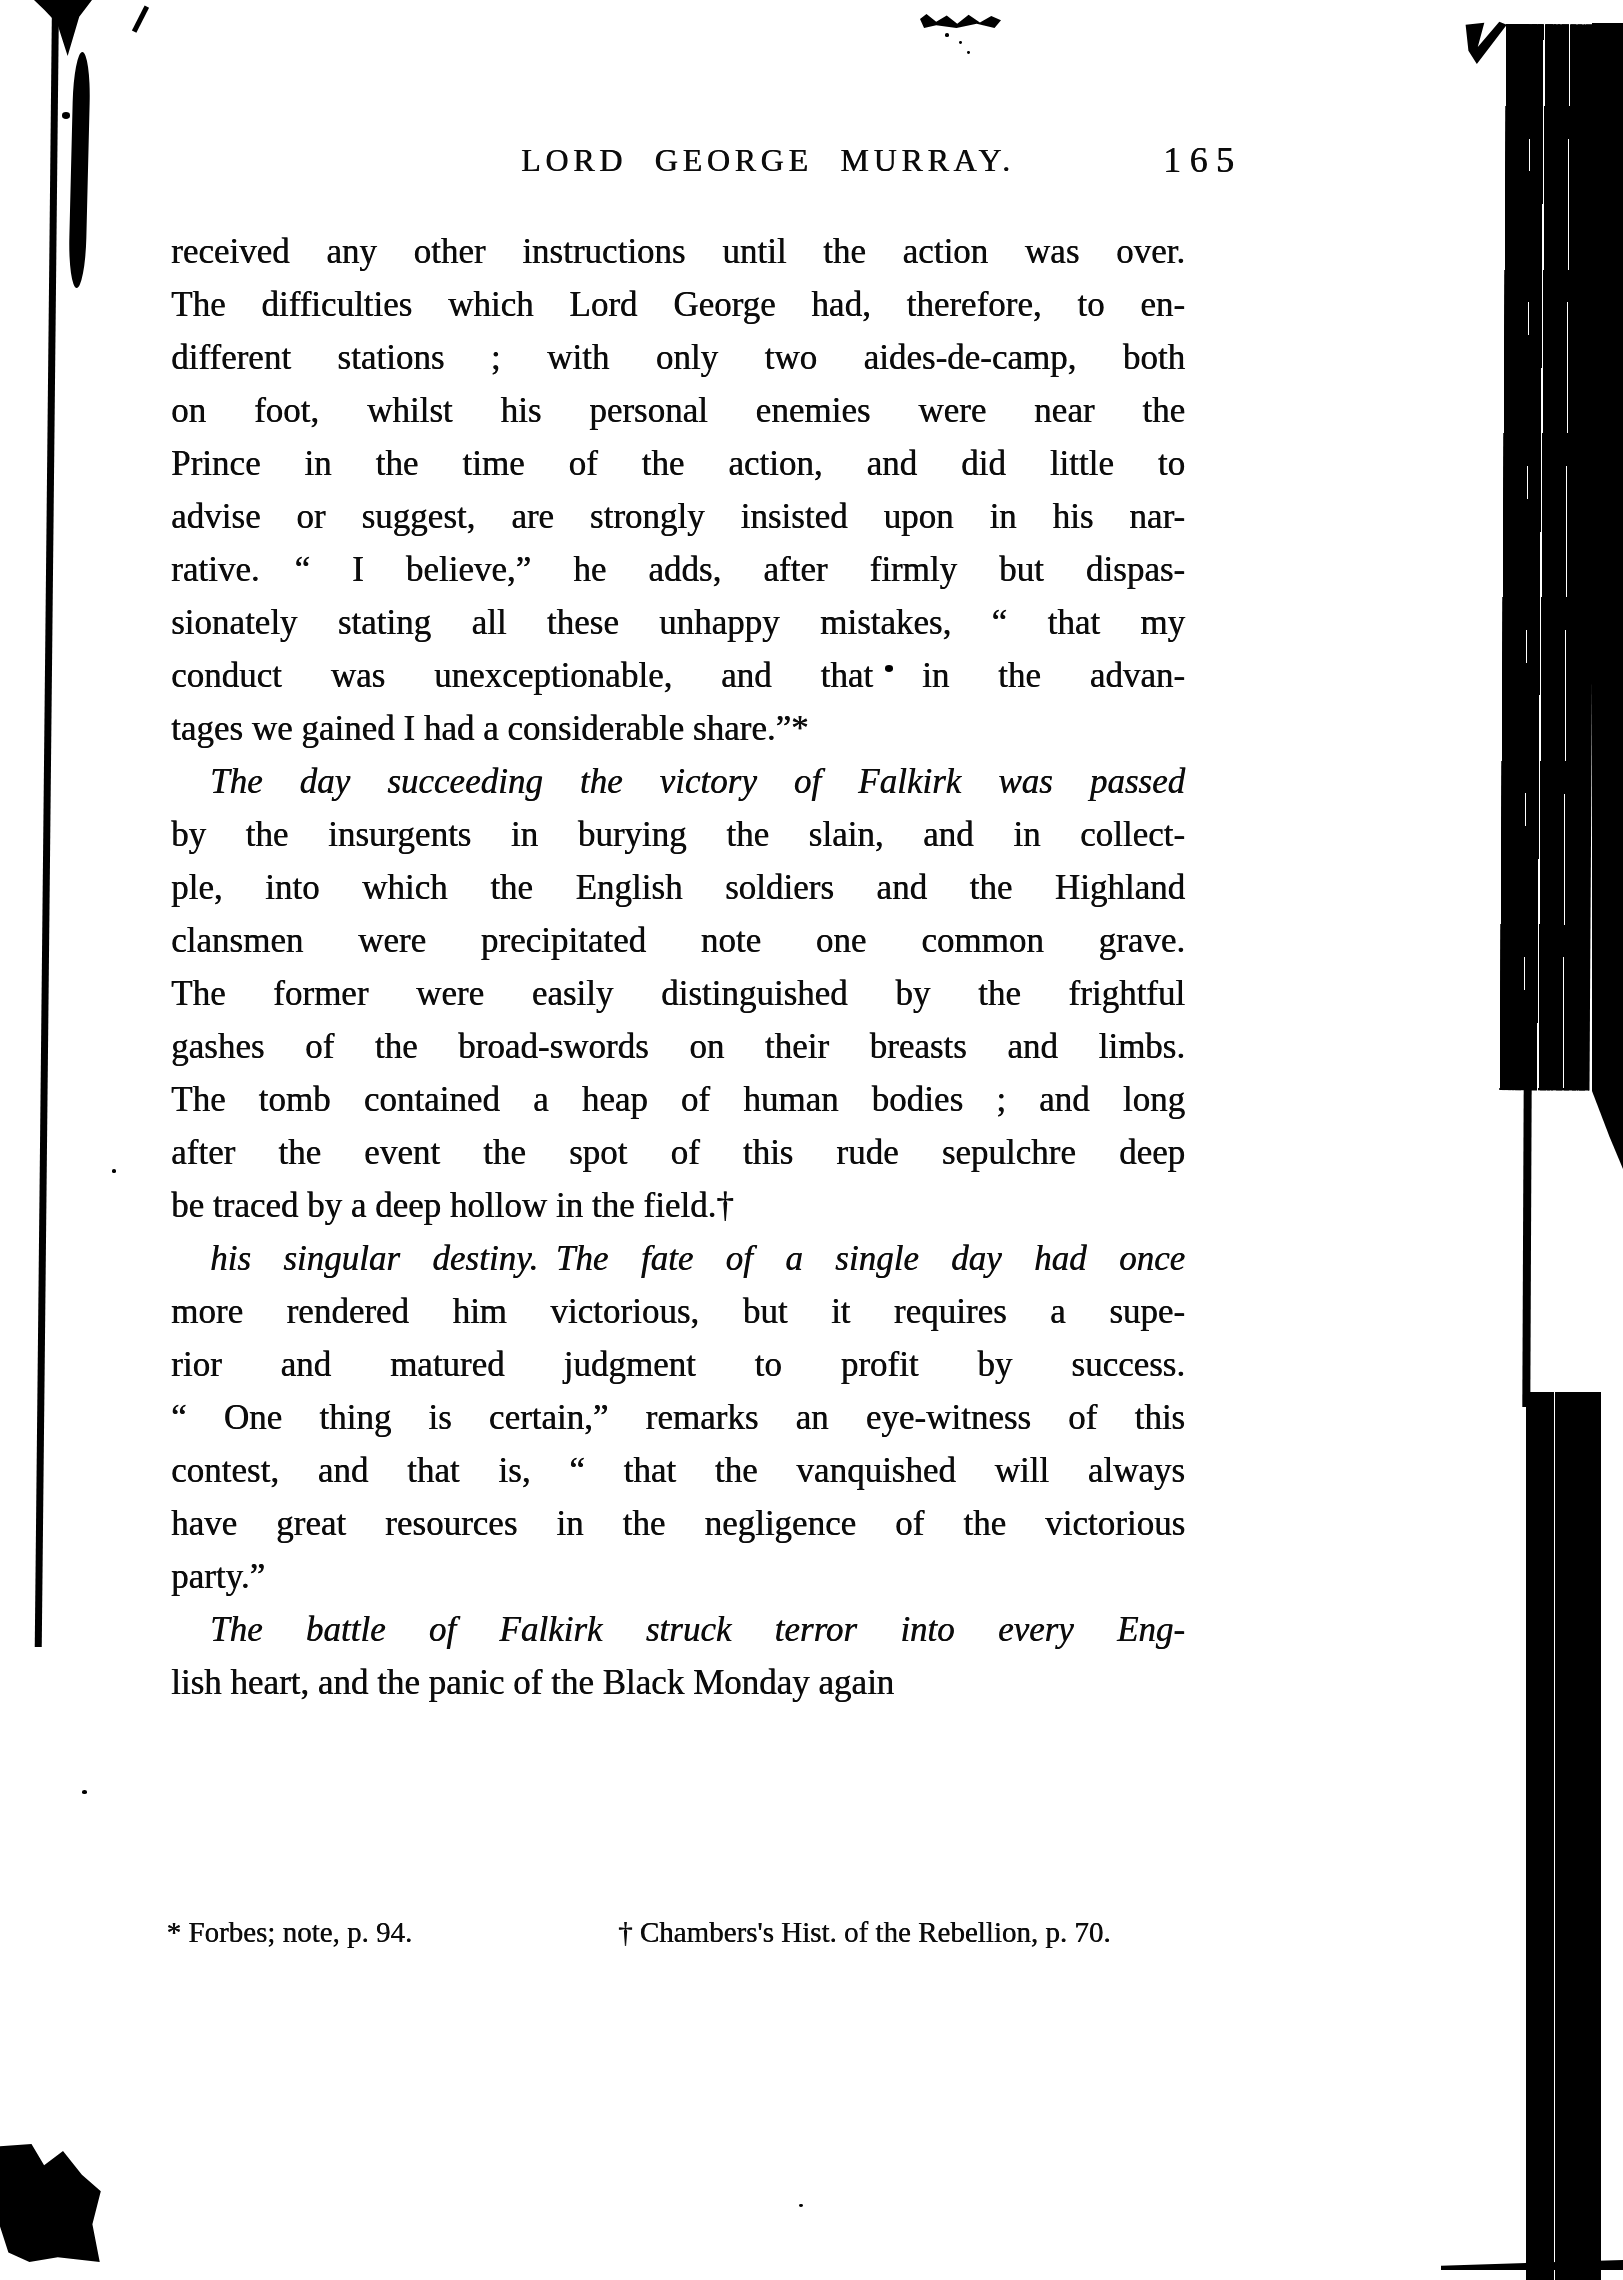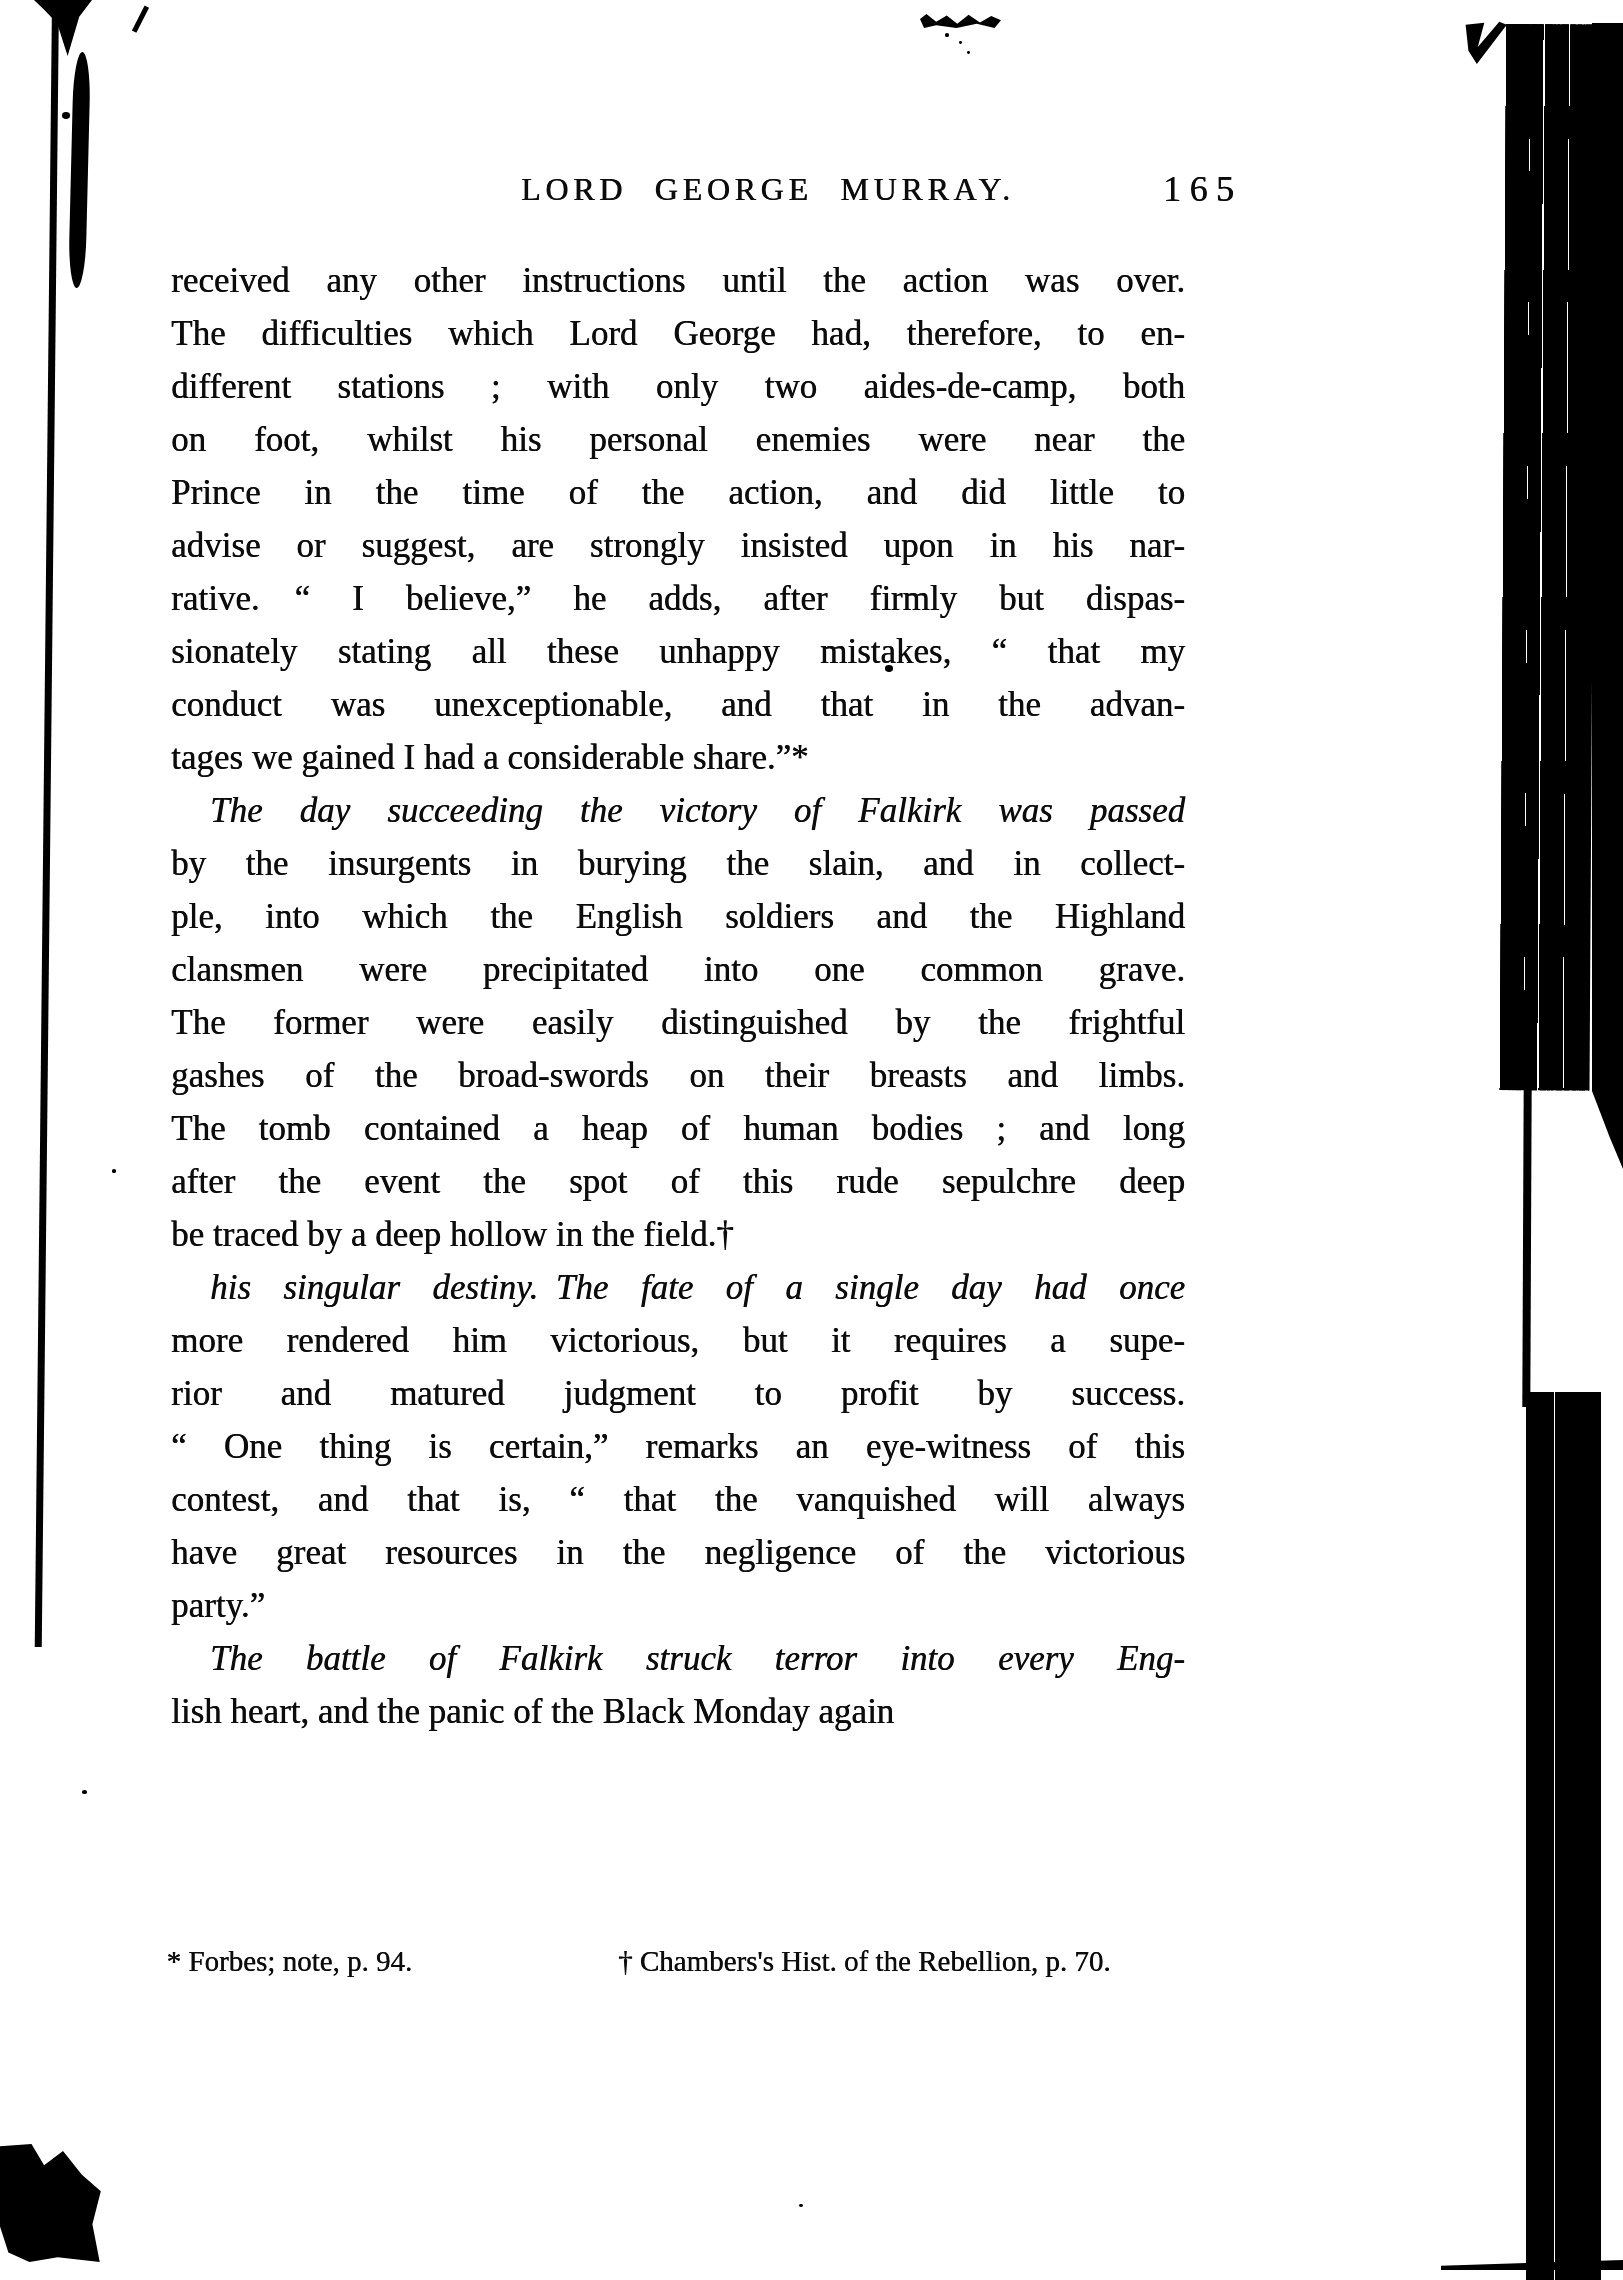--- a/index.html
+++ b/index.html
@@ -1,19 +1,19 @@
 <!DOCTYPE html>
 <html style="font-size:15px"><head>
 <meta charset="utf-8">
 <style>
   html,body{margin:0;padding:0;background:#e8e8e8;}
   #stage{position:relative;width:1624px;height:2280px;background:#ffffff;overflow:hidden;
          font-family:"Liberation Serif", serif;color:#0c0c0c;}
   
-  .textlayer{position:absolute;inset:0;z-index:2;margin-top:29px;}
+  .textlayer{position:absolute;inset:0;z-index:2;}
   .running-title{position:absolute;left:521px;top:142px;font-size:32px;letter-spacing:4.7px;
                  word-spacing:15px;white-space:nowrap;text-shadow:0.6px 0 0 currentColor;}
   .page-number{position:absolute;left:1163px;top:139px;font-size:36px;letter-spacing:8.4px;
                text-shadow:0.6px 0 0 currentColor;}
   .body-text{position:absolute;left:171px;top:225px;width:1014px;}
   .line{font-size:35px;line-height:53px;text-align:justify;text-align-last:justify;
         text-shadow:0.5px 0 0 currentColor;}
   .line.last{text-align-last:left;}
   .para.indent .line:first-child{text-indent:39px;font-style:italic;}
   .footnotes{position:absolute;left:159px;top:1916px;width:1096px;height:45px;}
@@ -92,21 +92,21 @@
           <div class="line">advise or suggest, are strongly insisted upon in his nar-</div>
           <div class="line">rative. “ I believe,” he adds, after firmly but dispas-</div>
           <div class="line">sionately stating all these unhappy mistakes, “ that my</div>
           <div class="line">conduct was unexceptionable, and that in the advan-</div>
           <div class="line last">tages we gained I had a considerable share.”*</div>
         </div>
         <div class="para indent">
           <div class="line">The day succeeding the victory of Falkirk was passed</div>
           <div class="line">by the insurgents in burying the slain, and in collect-</div>
           <div class="line">ple, into which the English soldiers and the Highland</div>
-          <div class="line">clansmen were precipitated into one common grave.</div>
+          <div class="line">clansmen were precipitated note one common grave.</div>
           <div class="line">The former were easily distinguished by the frightful</div>
           <div class="line">gashes of the broad-swords on their breasts and limbs.</div>
           <div class="line">The tomb contained a heap of human bodies ; and long</div>
           <div class="line">after the event the spot of this rude sepulchre deep</div>
           <div class="line last">be traced by a deep hollow in the field.†</div>
         </div>
         <div class="para indent">
           <div class="line">his singular destiny. The fate of a single day had once</div>
           <div class="line">more rendered him victorious, but it requires a supe-</div>
           <div class="line">rior and matured judgment to profit by success.</div>

